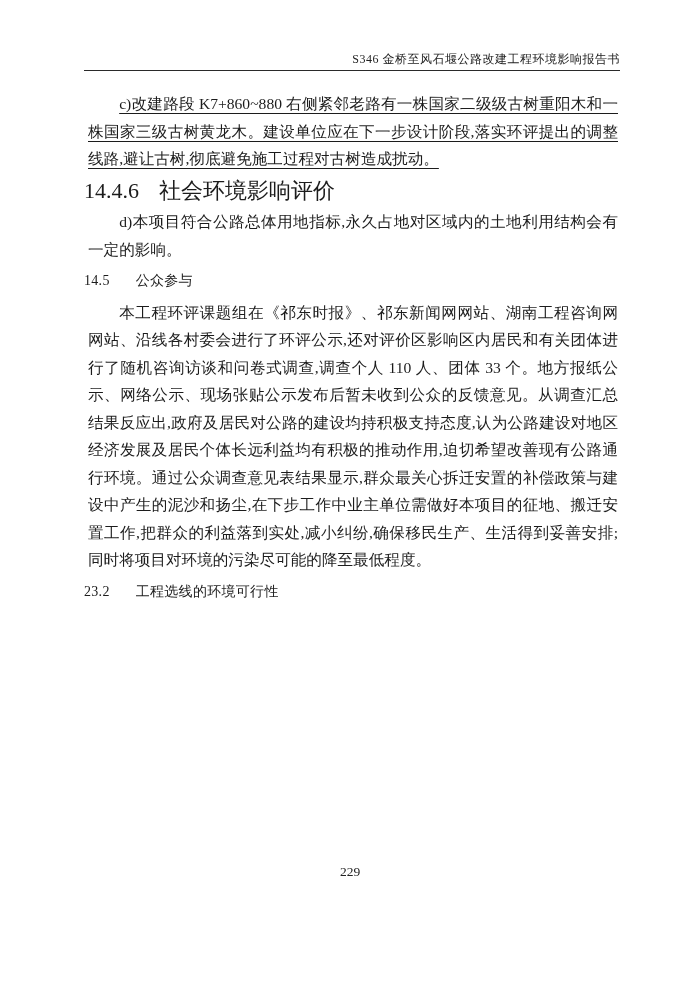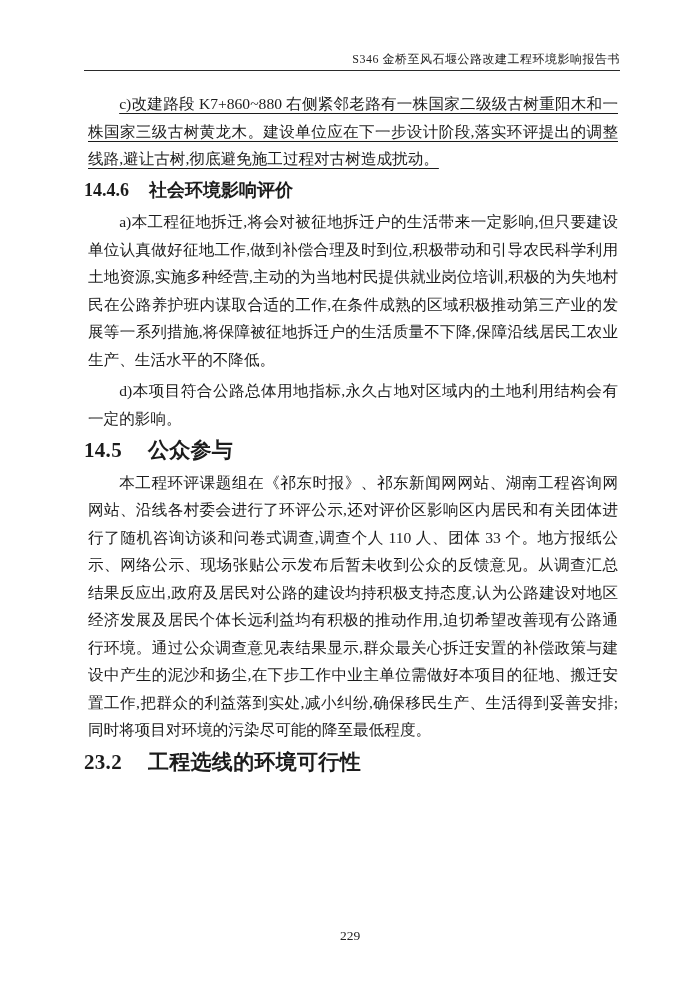--- a/index.html
+++ b/index.html
@@ -50,42 +50,42 @@
   p.para {
     margin: 4px;
     text-indent: 2em;
   }
   p.underlined {
     text-decoration: underline;
     text-underline-offset: 4px;
     text-decoration-thickness: 1px;
   }
   .h3 {
-    font-size: 18px;
-    font-weight: bold;
+    font-size: 22px;
+    font-weight: normal;
     line-height: 27.5px;
   }
   .h2 {
-    font-size: 21px;
-    font-weight: bold;
+    font-size: 14px;
+    font-weight: normal;
     font-family: "Liberation Sans", "DejaVu Sans", sans-serif;
     line-height: 27.5px;
     letter-spacing: 0.3px;
   }
   .hnum {
     display: inline-block;
     margin-right: 20px;
   }
   .h2 .hnum {
     font-family: "Liberation Serif", "DejaVu Serif", serif;
     margin-right: 26px;
   }
   .footer {
     position: absolute;
-    top: 928px;
+    top: 864px;
     left: 0;
     width: 100%;
     text-align: center;
     font-size: 13.5px;
     color: #222;
   }
 </style>
 </head>
 <body>
 
@@ -97,21 +97,20 @@
   <div class="header-rule"></div>
 
   <div class="docbody">
 
     <p class="para underlined">c)改建路段 K7+860~880 右侧紧邻老路有一株国家二级级古树重阳木和一株国家三级古树黄龙木。建设单位应在下一步设计阶段,落实环评提出的调整线路,避让古树,彻底避免施工过程对古树造成扰动。</p>
 
     <div class="h3">
       <span class="hnum">14.4.6</span><span>社会环境影响评价</span>
     </div>
 
-    <p class="para">a)本工程征地拆迁,将会对被征地拆迁户的生活带来一定影响,但只要建设单位认真做好征地工作,做到补偿合理及时到位,积极带动和引导农民科学利用土地资源,实施多种经营,主动的为当地村民提供就业岗位培训,积极的为失地村民在公路养护班内谋取合适的工作,在条件成熟的区域积极推动第三产业的发展等一系列措施,将保障被征地拆迁户的生活质量不下降,保障沿线居民工农业生产、生活水平的不降低。</p>
 
 
 
     <p class="para">d)本项目符合公路总体用地指标,永久占地对区域内的土地利用结构会有一定的影响。</p>
 
     <div class="h2">
       <span class="hnum">14.5</span><span>公众参与</span>
     </div>
 
     <p class="para">本工程环评课题组在《祁东时报》、祁东新闻网网站、湖南工程咨询网网站、沿线各村委会进行了环评公示,还对评价区影响区内居民和有关团体进行了随机咨询访谈和问卷式调查,调查个人 110 人、团体 33 个。地方报纸公示、网络公示、现场张贴公示发布后暂未收到公众的反馈意见。从调查汇总结果反应出,政府及居民对公路的建设均持积极支持态度,认为公路建设对地区经济发展及居民个体长远利益均有积极的推动作用,迫切希望改善现有公路通行环境。通过公众调查意见表结果显示,群众最关心拆迁安置的补偿政策与建设中产生的泥沙和扬尘,在下步工作中业主单位需做好本项目的征地、搬迁安置工作,把群众的利益落到实处,减小纠纷,确保移民生产、生活得到妥善安排;同时将项目对环境的污染尽可能的降至最低程度。</p>

